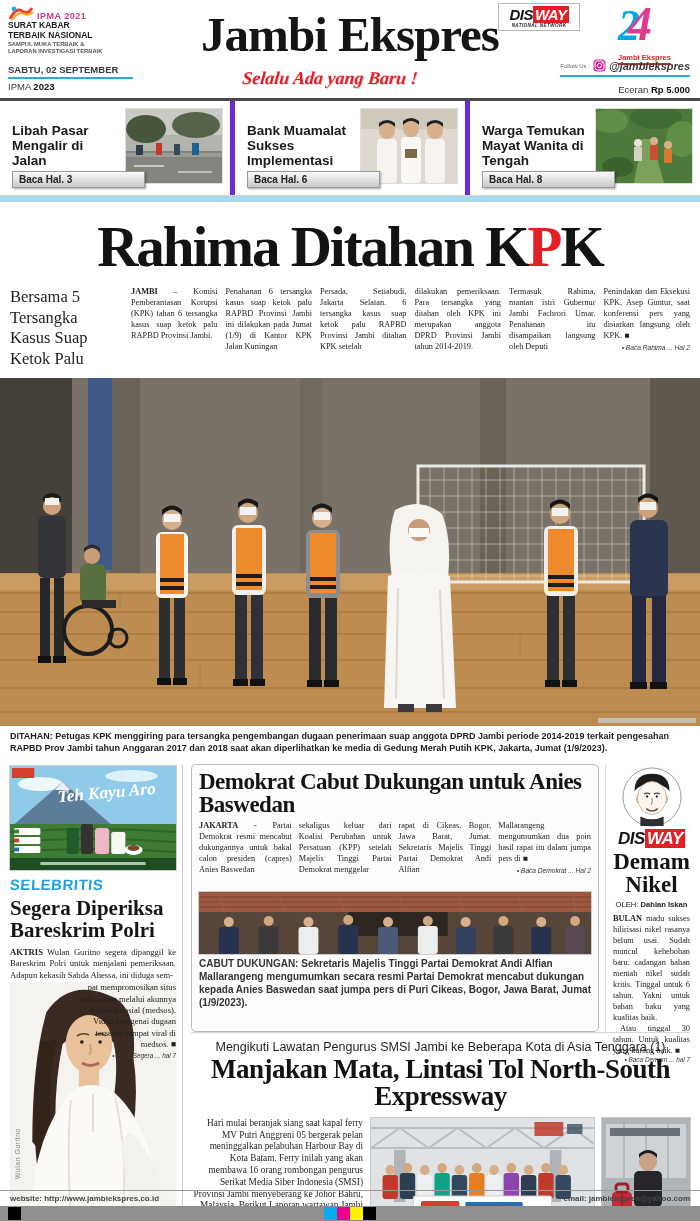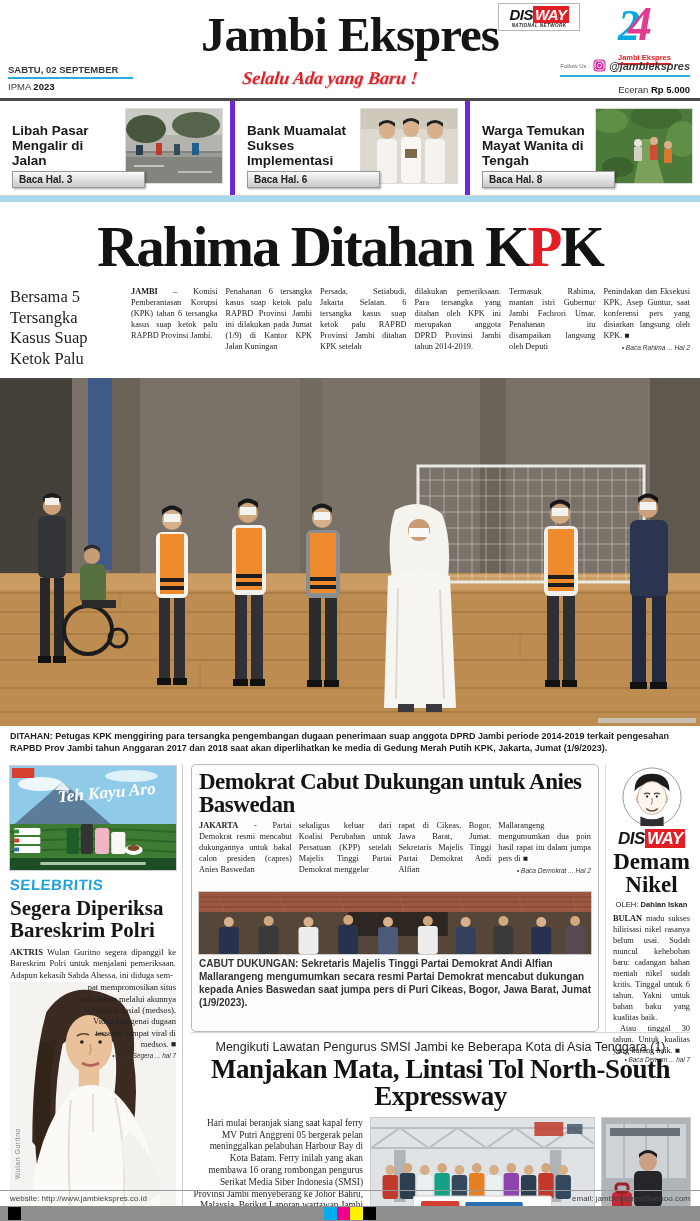--- a/index.html
+++ b/index.html
@@ -105,32 +105,46 @@
   .smsi-headline { text-align:center; font-family:"Liberation Serif",serif; font-weight:bold; font-size:27px; letter-spacing:-.5px; line-height:1.02; margin:2px 0 7px; color:#131313; }
   .smsi-row { display:flex; gap:8px; flex:1; }
   .smsi-text { width:172px; }
   .smsi-intro { font-family:"Liberation Serif",serif; font-size:9.3px; line-height:1.27; text-align:right; color:#1f1f1f; }
   .smsi-mid { flex:1; }
   .smsi-mid-photo { width:100%; height:106px; display:block; box-shadow:0 0 0 1px #ccc; }
   .smsi-right-photo { width:88px; height:132px; display:block; box-shadow:0 0 0 1px #ccc; }
   
   .footer { position:absolute; left:0; right:0; bottom:0; }
   .footer-links { display:flex; justify-content:space-between; border-top:1px solid #999; padding:3px 10px 2px; }
-  .footer-links span { font-size:8px; font-weight:normal; color:#444; }
+  .footer-links span { font-size:8px; font-weight:bold; color:#444; }
   .press-bar { height:15px; background:#8f8f8f; position:relative; margin-top:1px; }
   .reg-black { position:absolute; left:8px; top:1px; width:13px; height:13px; background:#000; }
   .cmyk { position:absolute; left:50%; transform:translateX(-50%); top:1px; display:flex; }
   .cmyk i { width:13px; height:13px; display:block; }
 </style>
 </head>
 <body>
 
 <div class="page">
 
   <header class="masthead">
+    <div class="award-block">
+      <div class="ipma-row">
+        <svg width="26" height="16" viewBox="0 0 26 16">
+          <path d="M2 14 Q8 2 14 6 Q20 10 24 3" stroke="#e8432e" stroke-width="3" fill="none"></path>
+          <path d="M4 15 Q10 6 16 9 Q21 11 25 7" stroke="#f7a823" stroke-width="2.2" fill="none"></path>
+          <circle cx="6" cy="4" r="2.4" fill="#2aa9e0"></circle>
+        </svg>
+        <span class="ipma-text">IPMA 2021</span>
+      </div>
+      <div class="award-line">SURAT KABAR</div>
+      <div class="award-line">TERBAIK NASIONAL</div>
+      <div class="award-sub">SAMPUL MUKA TERBAIK &amp;</div>
+      <div class="award-sub">LAPORAN INVESTIGASI TERBAIK</div>
+    </div>
     <div class="date-block">
       <div class="date-line">SABTU, 02 SEPTEMBER</div>
       <div class="year-line">
         <span>IPMA</span>
         <b>2023</b>
       </div>
     </div>
     <h1 class="paper-title">Jambi Ekspres</h1>
     <div class="tagline">Selalu Ada yang Baru !</div>
     <div class="disway-box">

